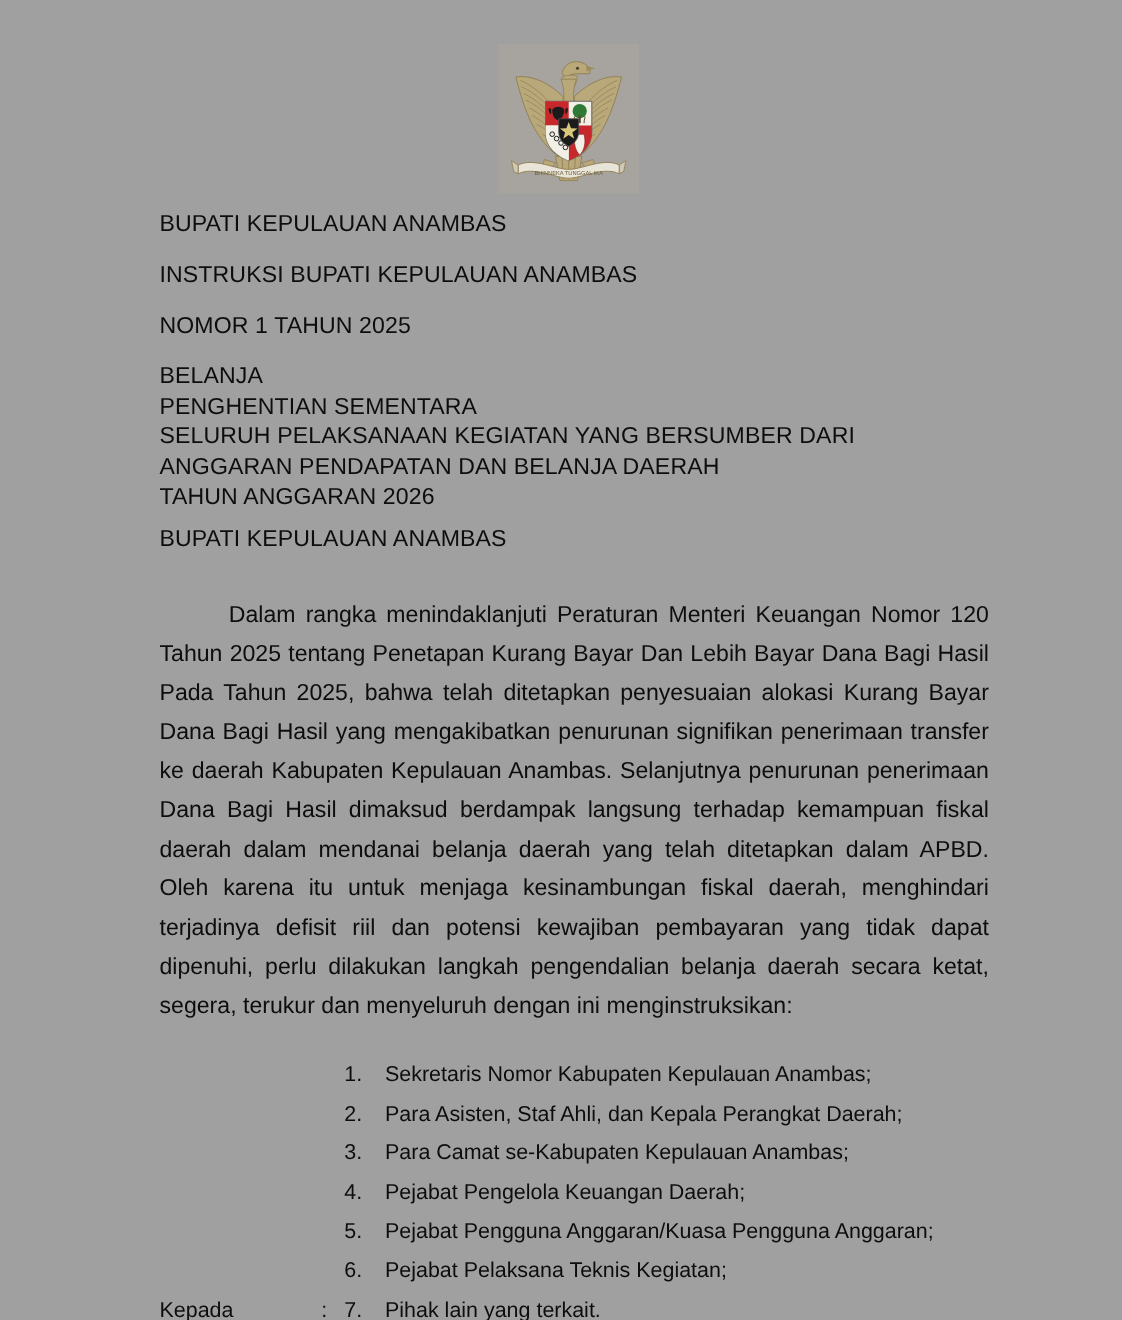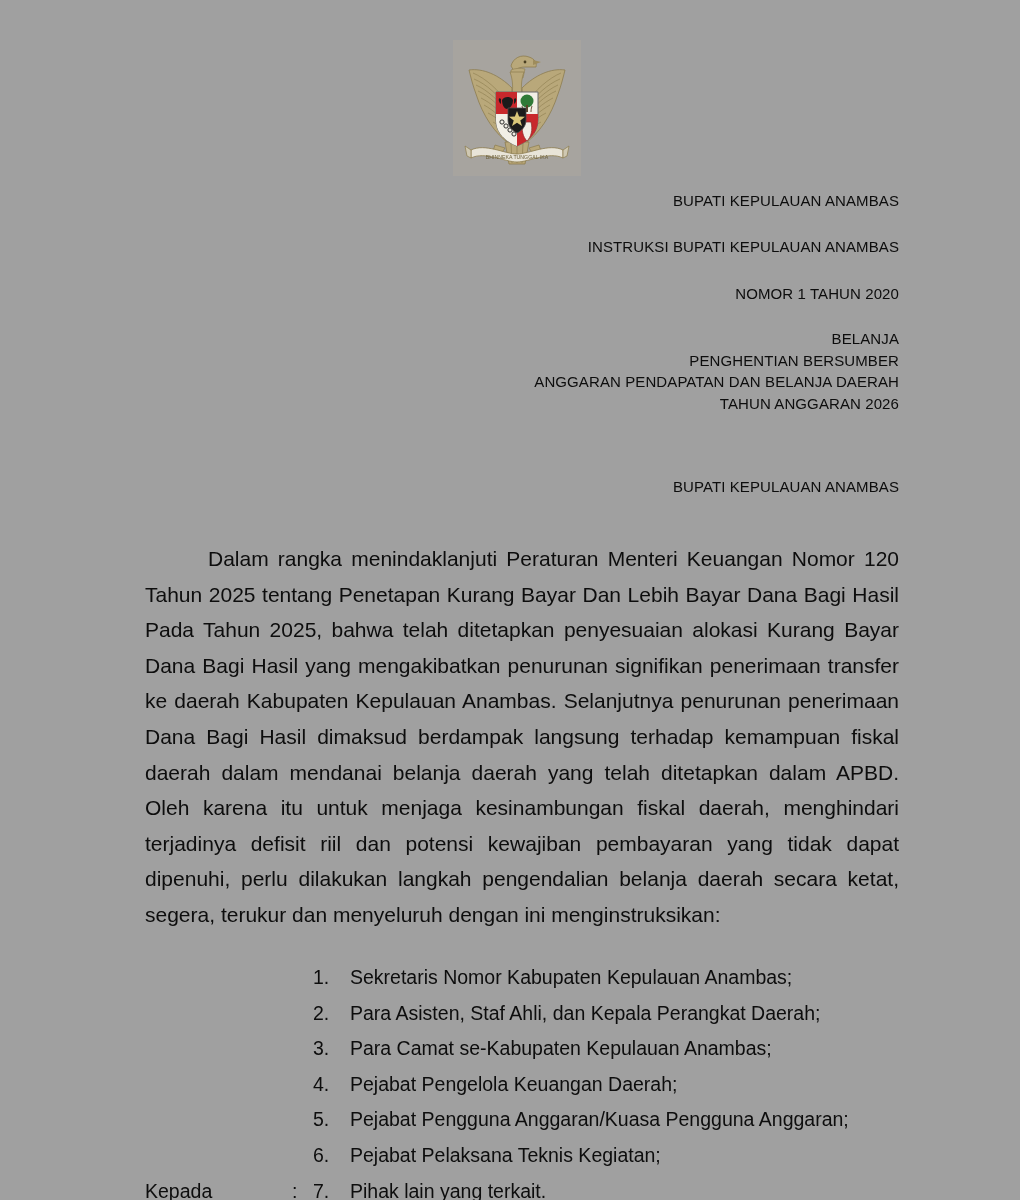--- a/index.html
+++ b/index.html
@@ -35,22 +35,22 @@
   }
 
   
   .doc {
     position: absolute;
     left: 145px;
     top: 0;
     width: 754px;
   }
   .head-line {
-    text-align: right;
-    font-size: 15px;
+    text-align: left;
+    font-size: 21px;
     line-height: 1.0;
     letter-spacing: 0.1px;
     white-space: nowrap;
   }
   .h-bupati1 { position: absolute; top: 193px;  width: 754px; }
   .h-instruksi{ position: absolute; top: 239px; width: 754px; }
   .h-nomor   { position: absolute; top: 286px;  width: 754px; }
 
   .title-block {
     position: absolute;
@@ -219,25 +219,26 @@
     </g>
   </svg>
 </div>
 
 <div class="doc">
 
   <div class="head-line h-bupati1">BUPATI KEPULAUAN ANAMBAS</div>
 
   <div class="head-line h-instruksi">INSTRUKSI BUPATI KEPULAUAN ANAMBAS</div>
 
-  <div class="head-line h-nomor">NOMOR 1 TAHUN 2020</div>
+  <div class="head-line h-nomor">NOMOR 1 TAHUN 2025</div>
 
   <div class="title-block">
     <div class="head-line">BELANJA</div>
-    <div class="head-line">PENGHENTIAN BERSUMBER</div>
+    <div class="head-line">PENGHENTIAN SEMENTARA</div>
+    <div class="head-line">SELURUH PELAKSANAAN KEGIATAN YANG BERSUMBER DARI</div>
     <div class="head-line">ANGGARAN PENDAPATAN DAN BELANJA DAERAH</div>
     <div class="head-line">TAHUN ANGGARAN 2026</div>
   </div>
 
   <div class="head-line h-bupati2">BUPATI KEPULAUAN ANAMBAS</div>
 
   <div class="body-par">Dalam rangka menindaklanjuti Peraturan Menteri Keuangan Nomor 120 Tahun 2025 tentang Penetapan Kurang Bayar Dan Lebih Bayar Dana Bagi Hasil Pada Tahun 2025, bahwa telah ditetapkan penyesuaian alokasi Kurang Bayar Dana Bagi Hasil yang mengakibatkan penurunan signifikan penerimaan transfer ke daerah Kabupaten Kepulauan Anambas. Selanjutnya penurunan penerimaan Dana Bagi Hasil dimaksud berdampak langsung terhadap kemampuan fiskal daerah dalam mendanai belanja daerah yang telah ditetapkan dalam APBD. Oleh karena itu untuk menjaga kesinambungan fiskal daerah, menghindari terjadinya defisit riil dan potensi kewajiban pembayaran yang tidak dapat dipenuhi, perlu dilakukan langkah pengendalian belanja daerah secara ketat, segera, terukur dan menyeluruh dengan ini menginstruksikan:</div>
 
   <div class="kepada-block">
     <div class="kv-row">

